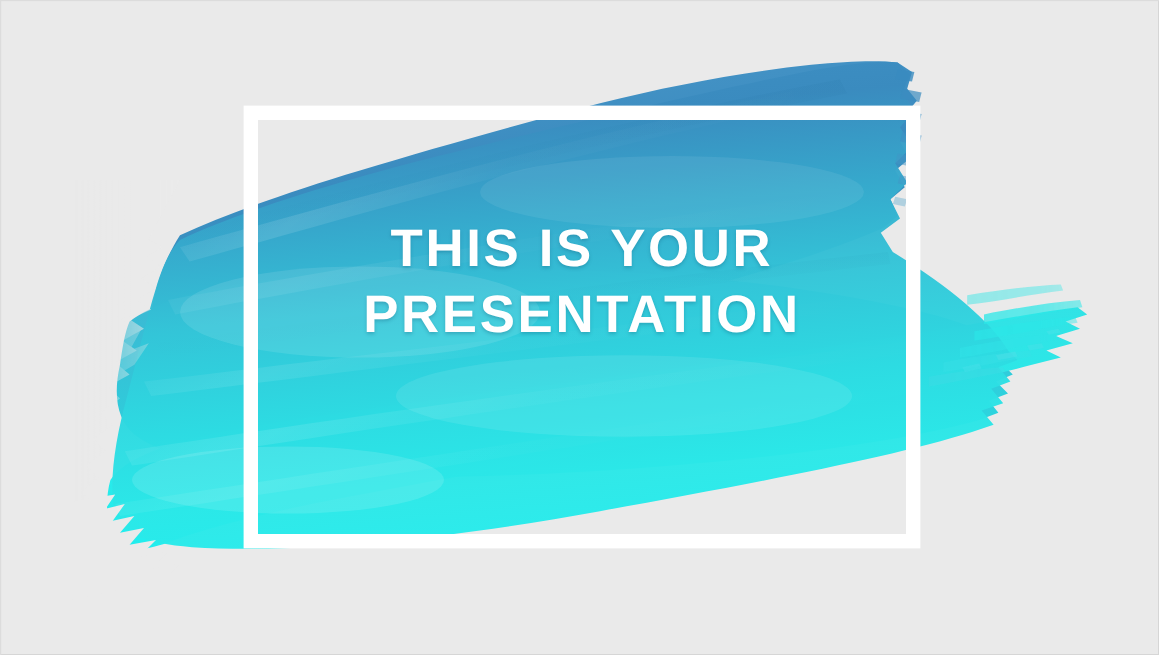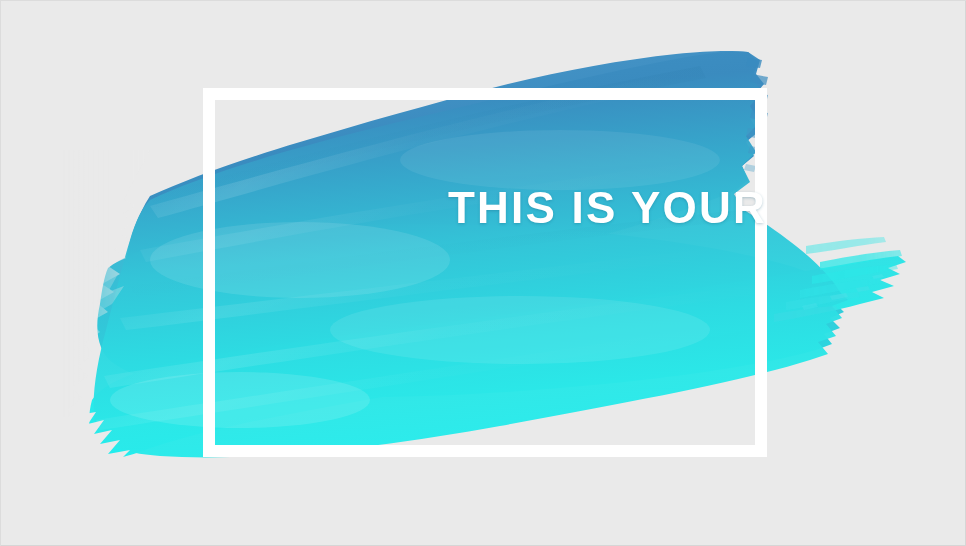--- a/index.html
+++ b/index.html
@@ -59,21 +59,21 @@
     box-sizing: border-box;
     z-index: 30;
   }
 
   
   #title-block {
     position: absolute;
     left: 203px;
     top: 180px;
     width: 564px;
-    text-align: right;
+    text-align: center;
     z-index: 40;
   }
   .title-line {
     display: block;
     color: #ffffff;
     font-family: "Liberation Sans", sans-serif;
     font-weight: bold;
     font-size: 44px;
     line-height: 55px;
     letter-spacing: 2.2px;
@@ -271,17 +271,18 @@
       <ellipse cx="520" cy="330" rx="190" ry="34" fill="#ffffff" opacity="0.09"></ellipse>
       <ellipse cx="240" cy="400" rx="130" ry="28" fill="#ffffff" opacity="0.12"></ellipse>
       <ellipse cx="560" cy="160" rx="160" ry="30" fill="#ffffff" opacity="0.07"></ellipse>
     </g>
   </svg>
 
   <div id="frame"></div>
 
   <div id="title-block">
     <span class="title-line">THIS IS YOUR</span>
+    <span class="title-line">PRESENTATION</span>
   </div>
 
   <div id="slide-edge"></div>
 
 </div>
 
 </body></html>

